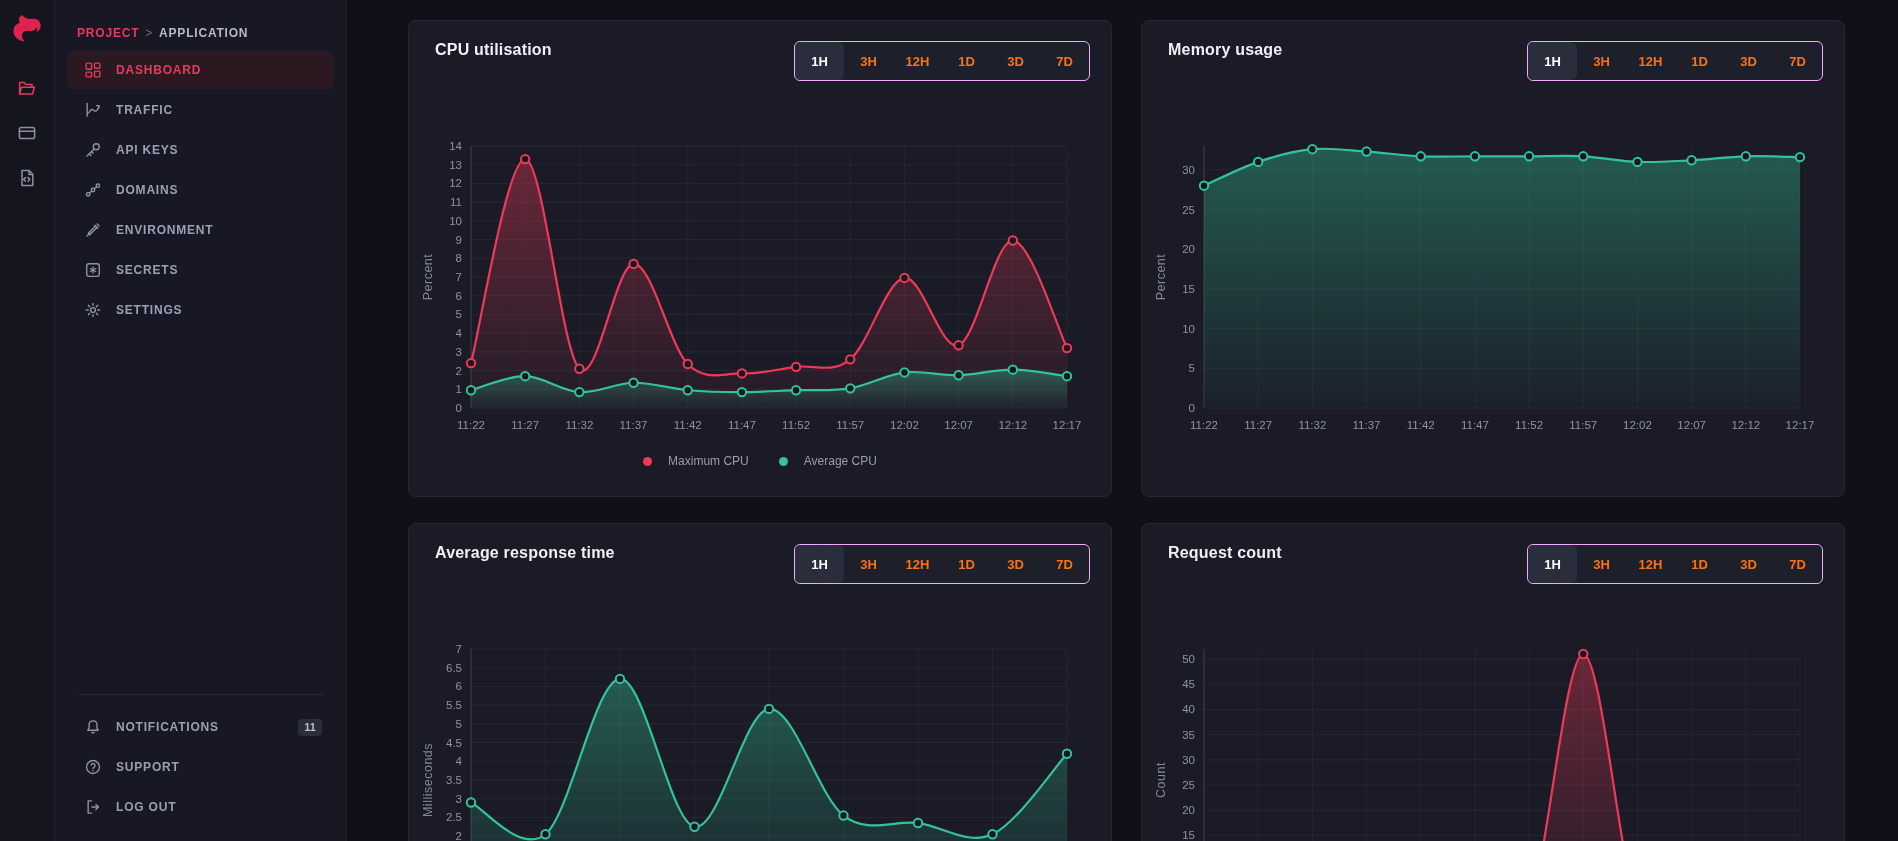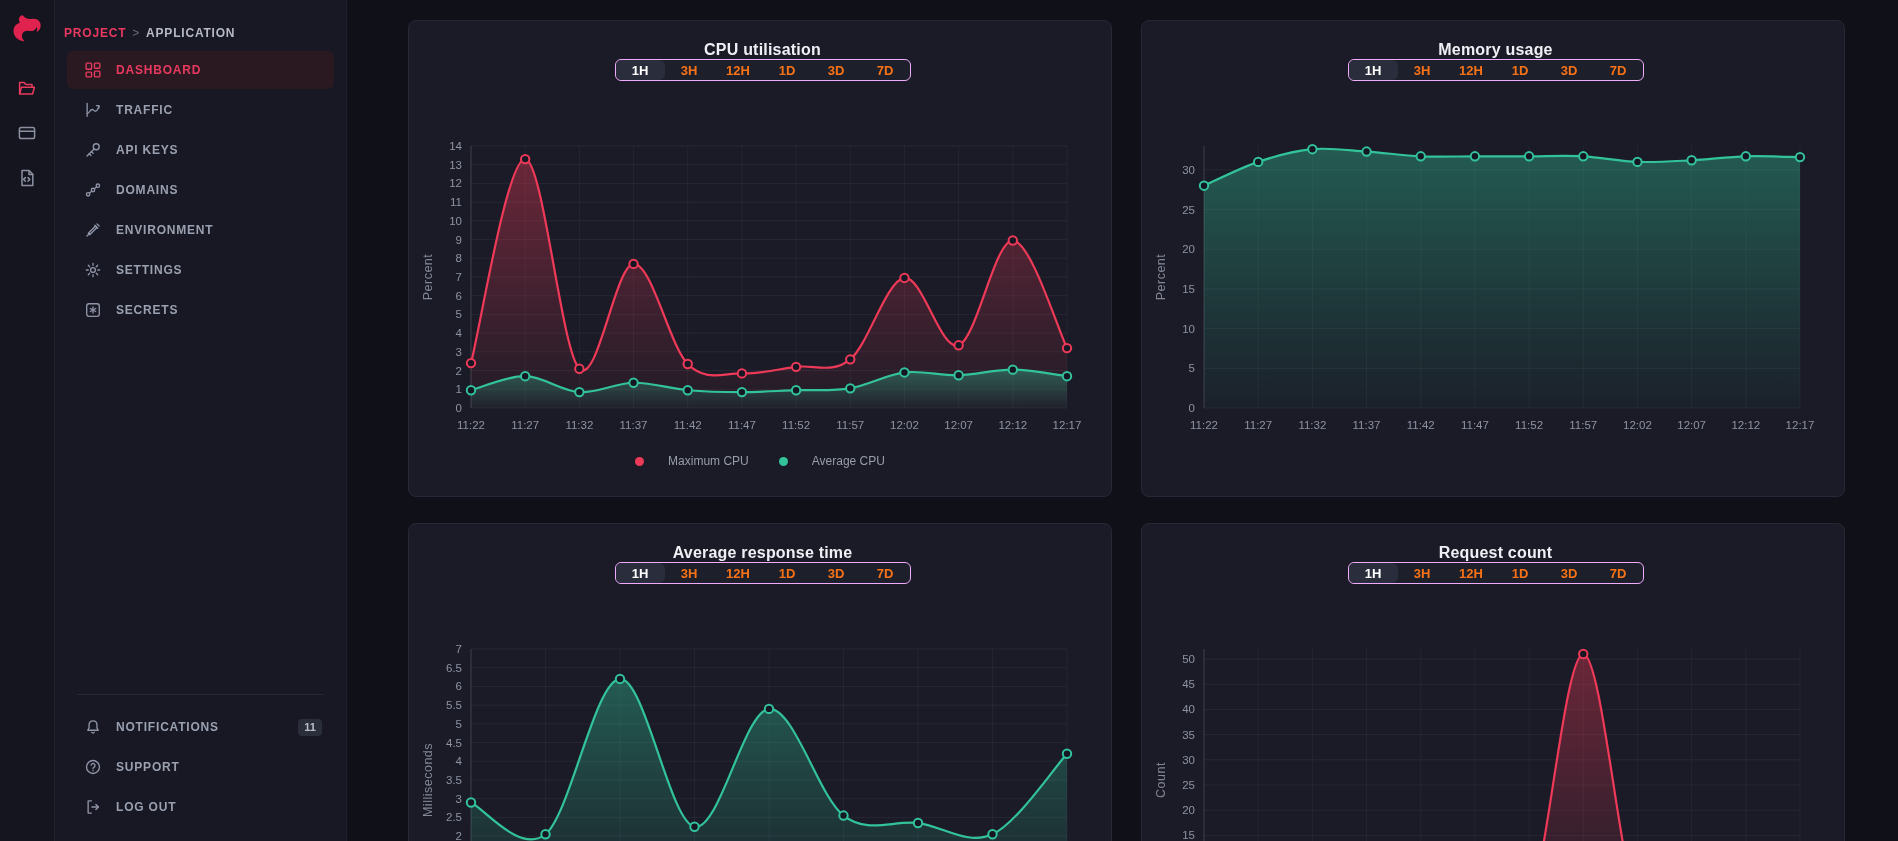--- a/index.html
+++ b/index.html
@@ -26,21 +26,21 @@
   .rail-icon svg { width: 20px; height: 20px; display: block; }
   
   .sidebar {
     width: 292px; flex: 0 0 292px;
     background: #171824;
     border-right: 1px solid #1e2029;
     display: flex; flex-direction: column;
     padding-bottom: 14px;
   }
   .breadcrumb {
-    margin: 26px 20px 10px 9px;
+    margin: 26px 20px 10px 22px;
     font-size: 12px; font-weight: bold; letter-spacing: .8px;
     white-space: nowrap;
   }
   .breadcrumb .bc-project { color: #e8395f; cursor: pointer; }
   .breadcrumb .bc-sep { color: #676c7c; margin: 0 6px; font-weight: normal; }
   .breadcrumb .bc-app { color: #b6bac6; cursor: pointer; }
   .nav-list { display: flex; flex-direction: column; }
   .nav-item {
     height: 38px; margin: 1px 12px; border-radius: 6px;
     display: flex; align-items: center; gap: 14px;
@@ -67,41 +67,41 @@
     column-gap: 29px; row-gap: 26px;
   }
   .card {
     width: 704px; height: 477px;
     background: #1a1b26;
     border: 1px solid #262837;
     border-radius: 8px;
     position: relative;
   }
   .card-header {
-    display: flex; align-items: center; justify-content: space-between;
-    padding: 20px 21px 0 26px; height: 60px; flex-direction: column;
+    display: flex; align-items: flex-start; justify-content: space-between;
+    padding: 20px 21px 0 26px; height: 60px;
   }
   .card-title { margin: 0; font-size: 16px; font-weight: bold; color: #eef0f5; letter-spacing: .2px; }
   .range-group {
     display: flex; height: 40px;
     background: #1d1f2b; border: 1px solid #f0abfc; border-radius: 6px;
   }
   .range-btn {
     width: 49px; border: none; background: transparent;
     font-family: inherit; font-size: 13px; font-weight: bold;
     color: #f97316; cursor: pointer; border-radius: 6px; padding: 0;
   }
   .range-btn.active { background: #2a2d3c; color: #ffffff; }
   .chart-wrap { margin: 51px 0 0 10px; }
   svg.chart { display: block; }
   .legend {
     display: flex; justify-content: center; gap: 30px; margin-top: 2px;
     font-size: 12px; color: #989daa;
   }
-  .legend-item { display: flex; align-items: center; gap: 24px; cursor: pointer; }
+  .legend-item { display: flex; align-items: center; gap: 16px; cursor: pointer; }
   .legend-dot { width: 9px; height: 9px; border-radius: 50%; display: inline-block; }
 </style>
 </head>
 <body>
 
 <aside class="rail">
   <div class="logo">
     <svg viewBox="0 0 36 36" width="36" height="36">
       <path fill="#e0234e" d="M11.5 2 C9.8 3.6 9.4 5.8 10.5 7.9 L11 8.8 C7 9.9 4.5 13 4.5 16.9 C4.5 22.4 8.9 26.6 15.6 27.5 C12.8 24.9 12.1 21.6 13.8 19.1 C15.1 17.2 17.4 16.4 20.1 16.9 C23.7 17.6 26.5 16 27.7 12.9 C28.4 14.5 28.3 16.4 27.4 18 C30.1 16.8 31.7 14.3 31.7 11.4 C31.7 7.7 28.7 4.8 24.9 4.8 L21.3 5 C18.2 5 15.9 4 14.4 2 C13.6 1 12.4 1 11.5 2 Z"></path>
     </svg>
@@ -186,36 +186,36 @@
             <path d="M6.4 15.2 L4.8 13.6 L12.8 5.6 L14.4 7.2 Z"></path>
             <path d="M12 4.8 L15.2 8"></path>
             <path d="M14.4 3.2 L16.8 5.6"></path>
           </svg>
         </span>
         <span class="label">ENVIRONMENT</span>
       </div>
       <div class="nav-item">
         <span class="icon">
           <svg viewBox="0 0 20 20" fill="none" stroke="currentColor" stroke-width="1.5" stroke-linecap="round" stroke-linejoin="round">
-            <circle cx="10" cy="10" r="2.7"></circle>
-            <path d="M10 2.6 V4.7 M10 15.3 V17.4 M2.6 10 H4.7 M15.3 10 H17.4 M4.8 4.8 L6.3 6.3 M13.7 13.7 L15.2 15.2 M15.2 4.8 L13.7 6.3 M6.3 13.7 L4.8 15.2"></path>
-          </svg>
-        </span>
-        <span class="label">SETTINGS</span>
-      </div>
-      <div class="nav-item">
-        <span class="icon">
-          <svg viewBox="0 0 20 20" fill="none" stroke="currentColor" stroke-width="1.5" stroke-linecap="round" stroke-linejoin="round">
             <rect x="3" y="3" width="14" height="14" rx="2.5"></rect>
             <path d="M10 6.6 V13.4"></path>
             <path d="M7 8.3 L13 11.7"></path>
             <path d="M13 8.3 L7 11.7"></path>
           </svg>
         </span>
         <span class="label">SECRETS</span>
+      </div>
+      <div class="nav-item">
+        <span class="icon">
+          <svg viewBox="0 0 20 20" fill="none" stroke="currentColor" stroke-width="1.5" stroke-linecap="round" stroke-linejoin="round">
+            <circle cx="10" cy="10" r="2.7"></circle>
+            <path d="M10 2.6 V4.7 M10 15.3 V17.4 M2.6 10 H4.7 M15.3 10 H17.4 M4.8 4.8 L6.3 6.3 M13.7 13.7 L15.2 15.2 M15.2 4.8 L13.7 6.3 M6.3 13.7 L4.8 15.2"></path>
+          </svg>
+        </span>
+        <span class="label">SETTINGS</span>
       </div>
     </div>
   <div class="spacer"></div>
   <div class="side-divider"></div>
   <div class="nav-list" id="footer-list">
       <div class="nav-item">
         <span class="icon">
           <svg viewBox="0 0 20 20" fill="none" stroke="currentColor" stroke-width="1.5" stroke-linecap="round" stroke-linejoin="round">
             <path d="M10 3.2 C7.2 3.2 5.6 5.2 5.6 7.8 V11 L4.2 13.6 H15.8 L14.4 11 V7.8 C14.4 5.2 12.8 3.2 10 3.2 Z"></path>
             <path d="M8.6 15.8 a1.6 1.6 0 0 0 2.8 0"></path>

